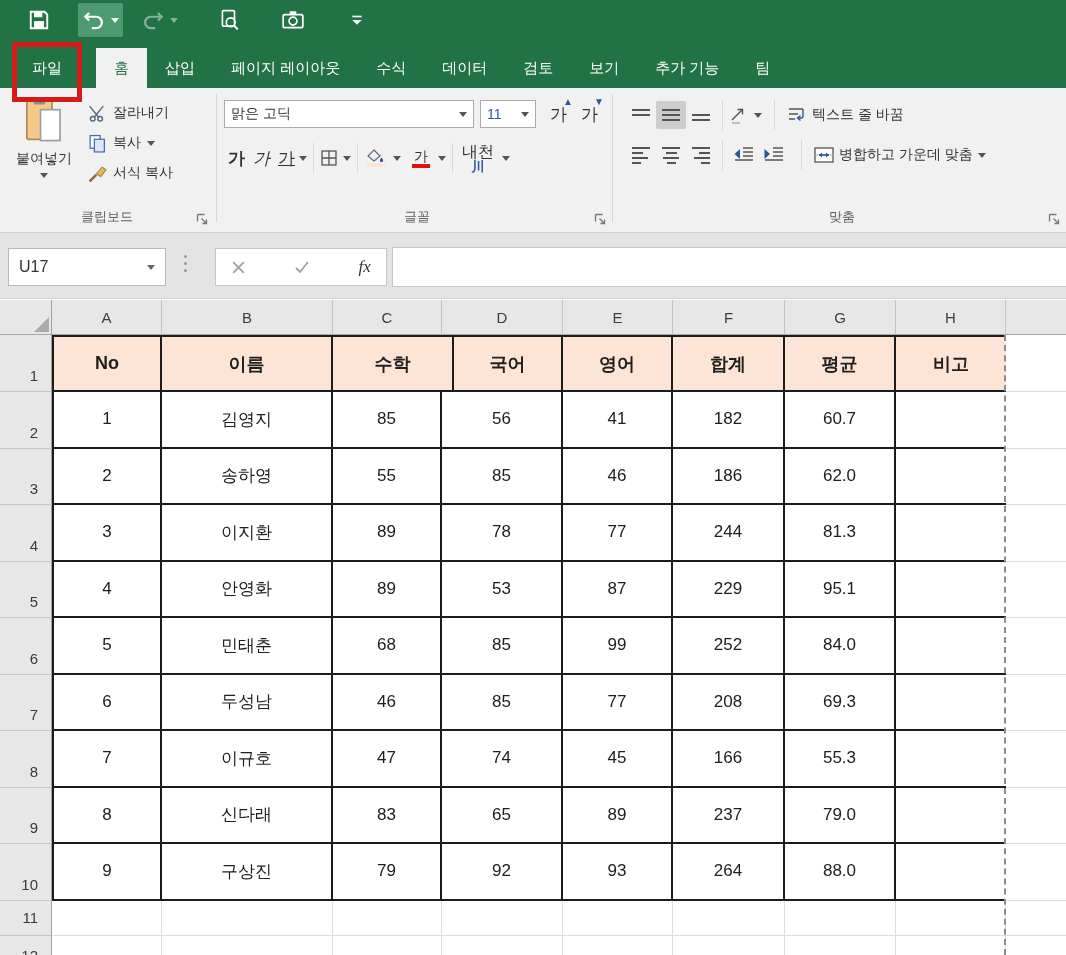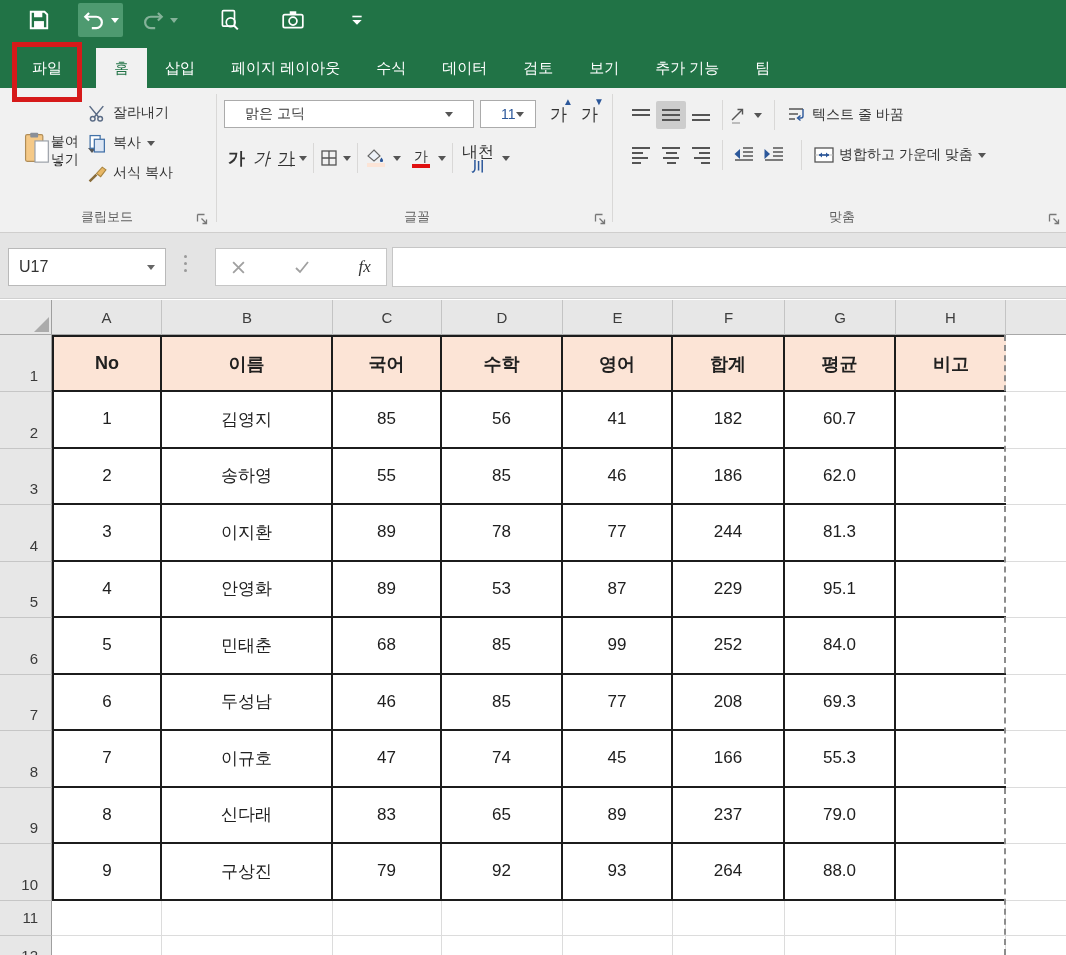--- a/index.html
+++ b/index.html
@@ -38,30 +38,30 @@
   .gfoot { position:absolute; left:0; right:0; bottom:6px; text-align:center; font-size:13px; color:#5f5f5f; }
   .launcher { position:absolute; right:5px; bottom:6px; width:14px; height:14px; }
   .rlabel { font-size:14px; color:#333; }
   .caret { width:0; height:0; border-left:4px solid transparent; border-right:4px solid transparent;
     border-top:5px solid #555; display:inline-block; }
   .minirow { display:flex; align-items:center; gap:6px; height:30px; }
   .rbtn { display:flex; align-items:center; gap:5px; }
 
   
   .g-clip { left:0; width:214px; }
-  .paste { position:absolute; left:24px; top:8px; width:72px; height:104px; display:flex;
-    align-items:center;justify-content:flex-end; }
+  .paste { position:absolute; left:8px; top:8px; width:72px; height:104px; display:flex;
+    flex-direction:column; align-items:center; }
   .paste .rlabel { margin-top:6px; }
   .paste .caret { margin-top:5px; }
   .clipminis { position:absolute; left:88px; top:10px; }
 
   
   .g-font { left:222px; width:390px; }
   .combo { background:#fff; border:1px solid #ababab; height:28px; display:flex; align-items:center;
-    padding:0 20px; font-size:14px; color:#333; }
+    padding:0 6px; font-size:14px; color:#333; }
   .combo .caret { margin-left:auto; }
   .frow1 { position:absolute; left:2px; top:12px; width:386px; display:flex; align-items:center; }
   .frow2 { position:absolute; left:2px; top:52px; width:386px; display:flex; align-items:center; height:36px; }
   .fontname { width:250px; }
   .fontsize { width:56px; margin-left:6px; color:#2b579a; }
   .ga { font-size:17px; color:#333; padding:0 4px; position:relative; }
   .ga .up { position:absolute; right:-2px; top:-7px; color:#2b579a; font-size:10px; }
   .bar-swatch { height:4px; width:18px; margin-top:1px; }
   .stackbtn { display:flex; flex-direction:column; align-items:center; line-height:1; padding:0 3px; }
   .ssep { width:1px; height:30px; background:#d9d8d7; margin:0 6px; }
@@ -440,22 +440,22 @@
         <div class="ch" style="width: 112px;">F</div>
         <div class="ch" style="width: 111px;">G</div>
         <div class="ch" style="width: 110px;">H</div>
         <div class="ch fillh"></div>
       </div>
     <div id="sheet-body">
         <div class="row" style="height: 57px;">
           <div class="rn bot">1</div>
           <div class="c h1 first" style="width: 110px;">No</div>
           <div class="c h1" style="width: 171px;">이름</div>
+          <div class="c h1" style="width: 121px;">수학</div>
           <div class="c h1" style="width: 109px;">국어</div>
-          <div class="c h1" style="width: 121px;">수학</div>
           <div class="c h1" style="width: 110px;">영어</div>
           <div class="c h1" style="width: 112px;">합계</div>
           <div class="c h1" style="width: 111px;">평균</div>
           <div class="c h1 noright" style="width: 110px;">비고</div>
           <div class="fill"></div>
         </div>
         <div class="row" style="height: 56.5px;">
           <div class="rn bot">2</div>
           <div class="c first" style="width: 110px;">1</div>
           <div class="c" style="width: 171px;">김영지</div>

